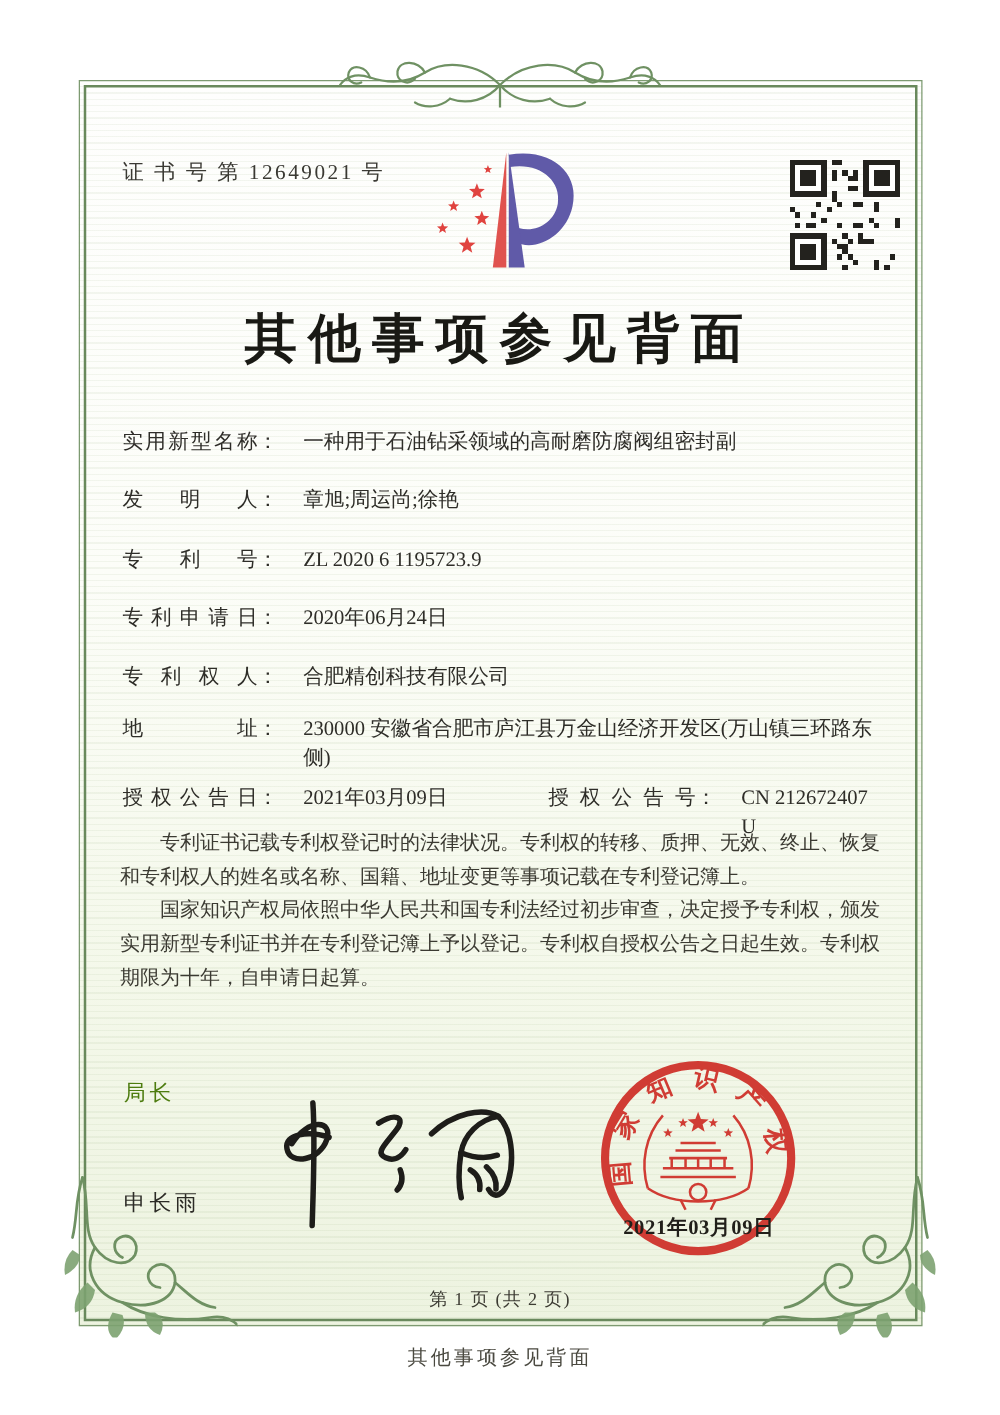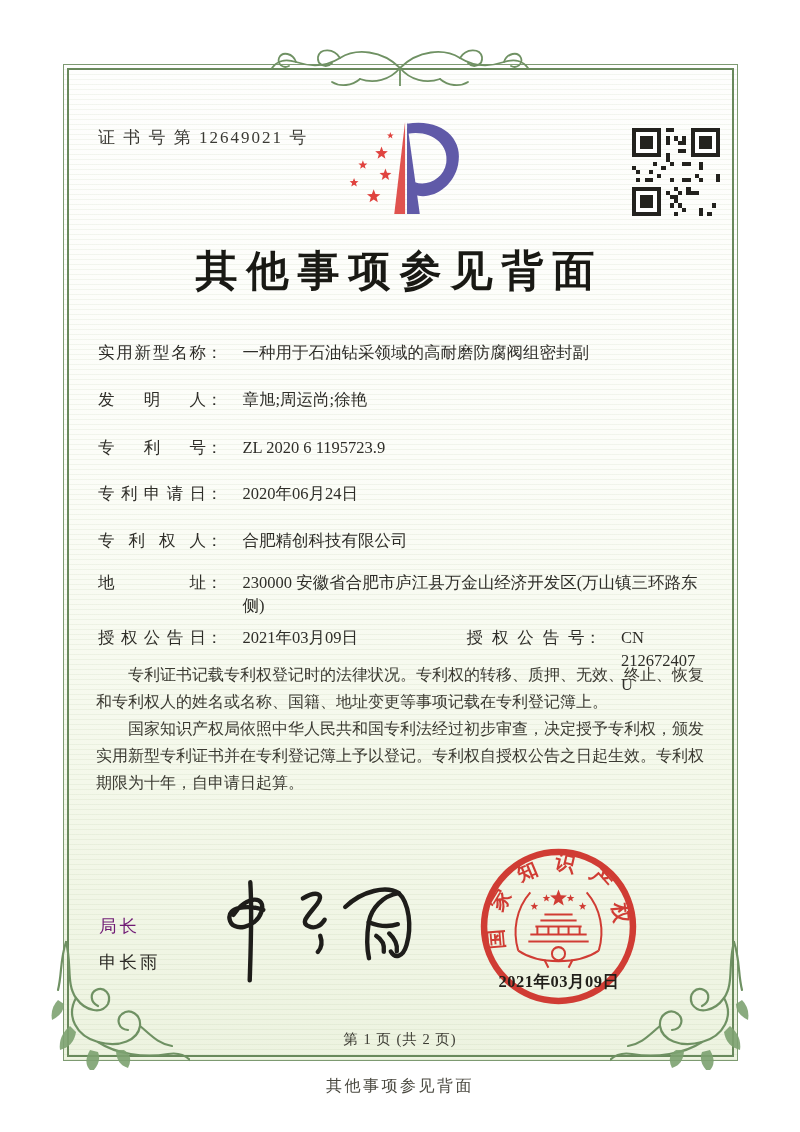--- a/index.html
+++ b/index.html
@@ -27,21 +27,21 @@
     font-size:42px;font-weight:700;letter-spacing:9px;text-indent:9px;color:#191914;
   }
   .frow{position:absolute;left:98px;width:606px;display:flex;align-items:flex-start;font-size:16.5px;color:#2e2d28;z-index:3;line-height:1.42;}
   .flabel{display:inline-block;width:108px;text-align:justify;text-align-last:justify;flex:none;}
   .flabel2{display:inline-block;width:118px;text-align:justify;text-align-last:justify;flex:none;}
   .fcolon{flex:none;}
   .fvalue{margin-left:20px;max-width:468px;}
   .fvalue.fixed{width:176px;flex:none;}
   .paras{position:absolute;left:96px;top:661px;width:610px;font-size:16px;line-height:27px;color:#3b3a32;z-index:3;}
   .paras p{margin:0;text-indent:2em;}
-  .sig-title{position:absolute;left:99px;top:914px;font-size:17.5px;letter-spacing:3px;color:#701a75;z-index:3;font-family:Liberation Serif, serif;}
+  .sig-title{position:absolute;left:99px;top:862px;font-size:17.5px;letter-spacing:3px;color:#4d7c0f;z-index:3;font-family:Liberation Serif, serif;}
   .sig-name{position:absolute;left:99px;top:950px;font-size:17.5px;letter-spacing:3px;color:#2c2b26;z-index:3;font-family:"Liberation Sans","DejaVu Sans",sans-serif;}
   .signature-svg{position:absolute;left:208px;top:872px;width:218px;height:116px;z-index:3;}
   .seal-svg{position:absolute;left:477px;top:845px;width:163px;height:163px;z-index:3;opacity:0.95;}
   .seal-date{position:absolute;left:473px;top:971px;width:172px;text-align:center;font-size:16.5px;font-weight:600;letter-spacing:0.5px;color:#211f1a;z-index:4;}
   .page-num{position:absolute;left:62px;width:676px;top:1030px;text-align:center;font-size:14.5px;letter-spacing:1px;color:#3c3b33;z-index:3;}
   .back-note{position:absolute;left:62px;width:676px;top:1076px;text-align:center;font-size:16px;letter-spacing:2.5px;color:#4a4940;z-index:3;}
 </style>
 </head>
 <body>
 
@@ -211,21 +211,21 @@
   </div>
   <div class="frow" style="top:571px">
     <span class="flabel">地址</span>
       <span class="fcolon">：</span>
     <span class="fvalue">230000 安徽省合肥市庐江县万金山经济开发区(万山镇三环路东侧)</span>
   </div>
   <div class="frow" style="top:626px">
     <span class="flabel">授权公告日</span>
       <span class="fcolon">：</span>
     <span class="fvalue fixed">2021年03月09日</span>
-    <span class="flabel2" style="margin-left:48px">授权公告号</span>
+    <span class="flabel2" style="margin-left:20px">授权公告号</span>
       <span class="fcolon">：</span>
     <span class="fvalue">CN 212672407 U</span>
   </div>
 
   <div class="paras">
     <p>专利证书记载专利权登记时的法律状况。专利权的转移、质押、无效、终止、恢复和专利权人的姓名或名称、国籍、地址变更等事项记载在专利登记簿上。</p>
     <p>国家知识产权局依照中华人民共和国专利法经过初步审查，决定授予专利权，颁发实用新型专利证书并在专利登记簿上予以登记。专利权自授权公告之日起生效。专利权期限为十年，自申请日起算。</p>
   </div>
 
   <div class="sig-title">局长</div>

